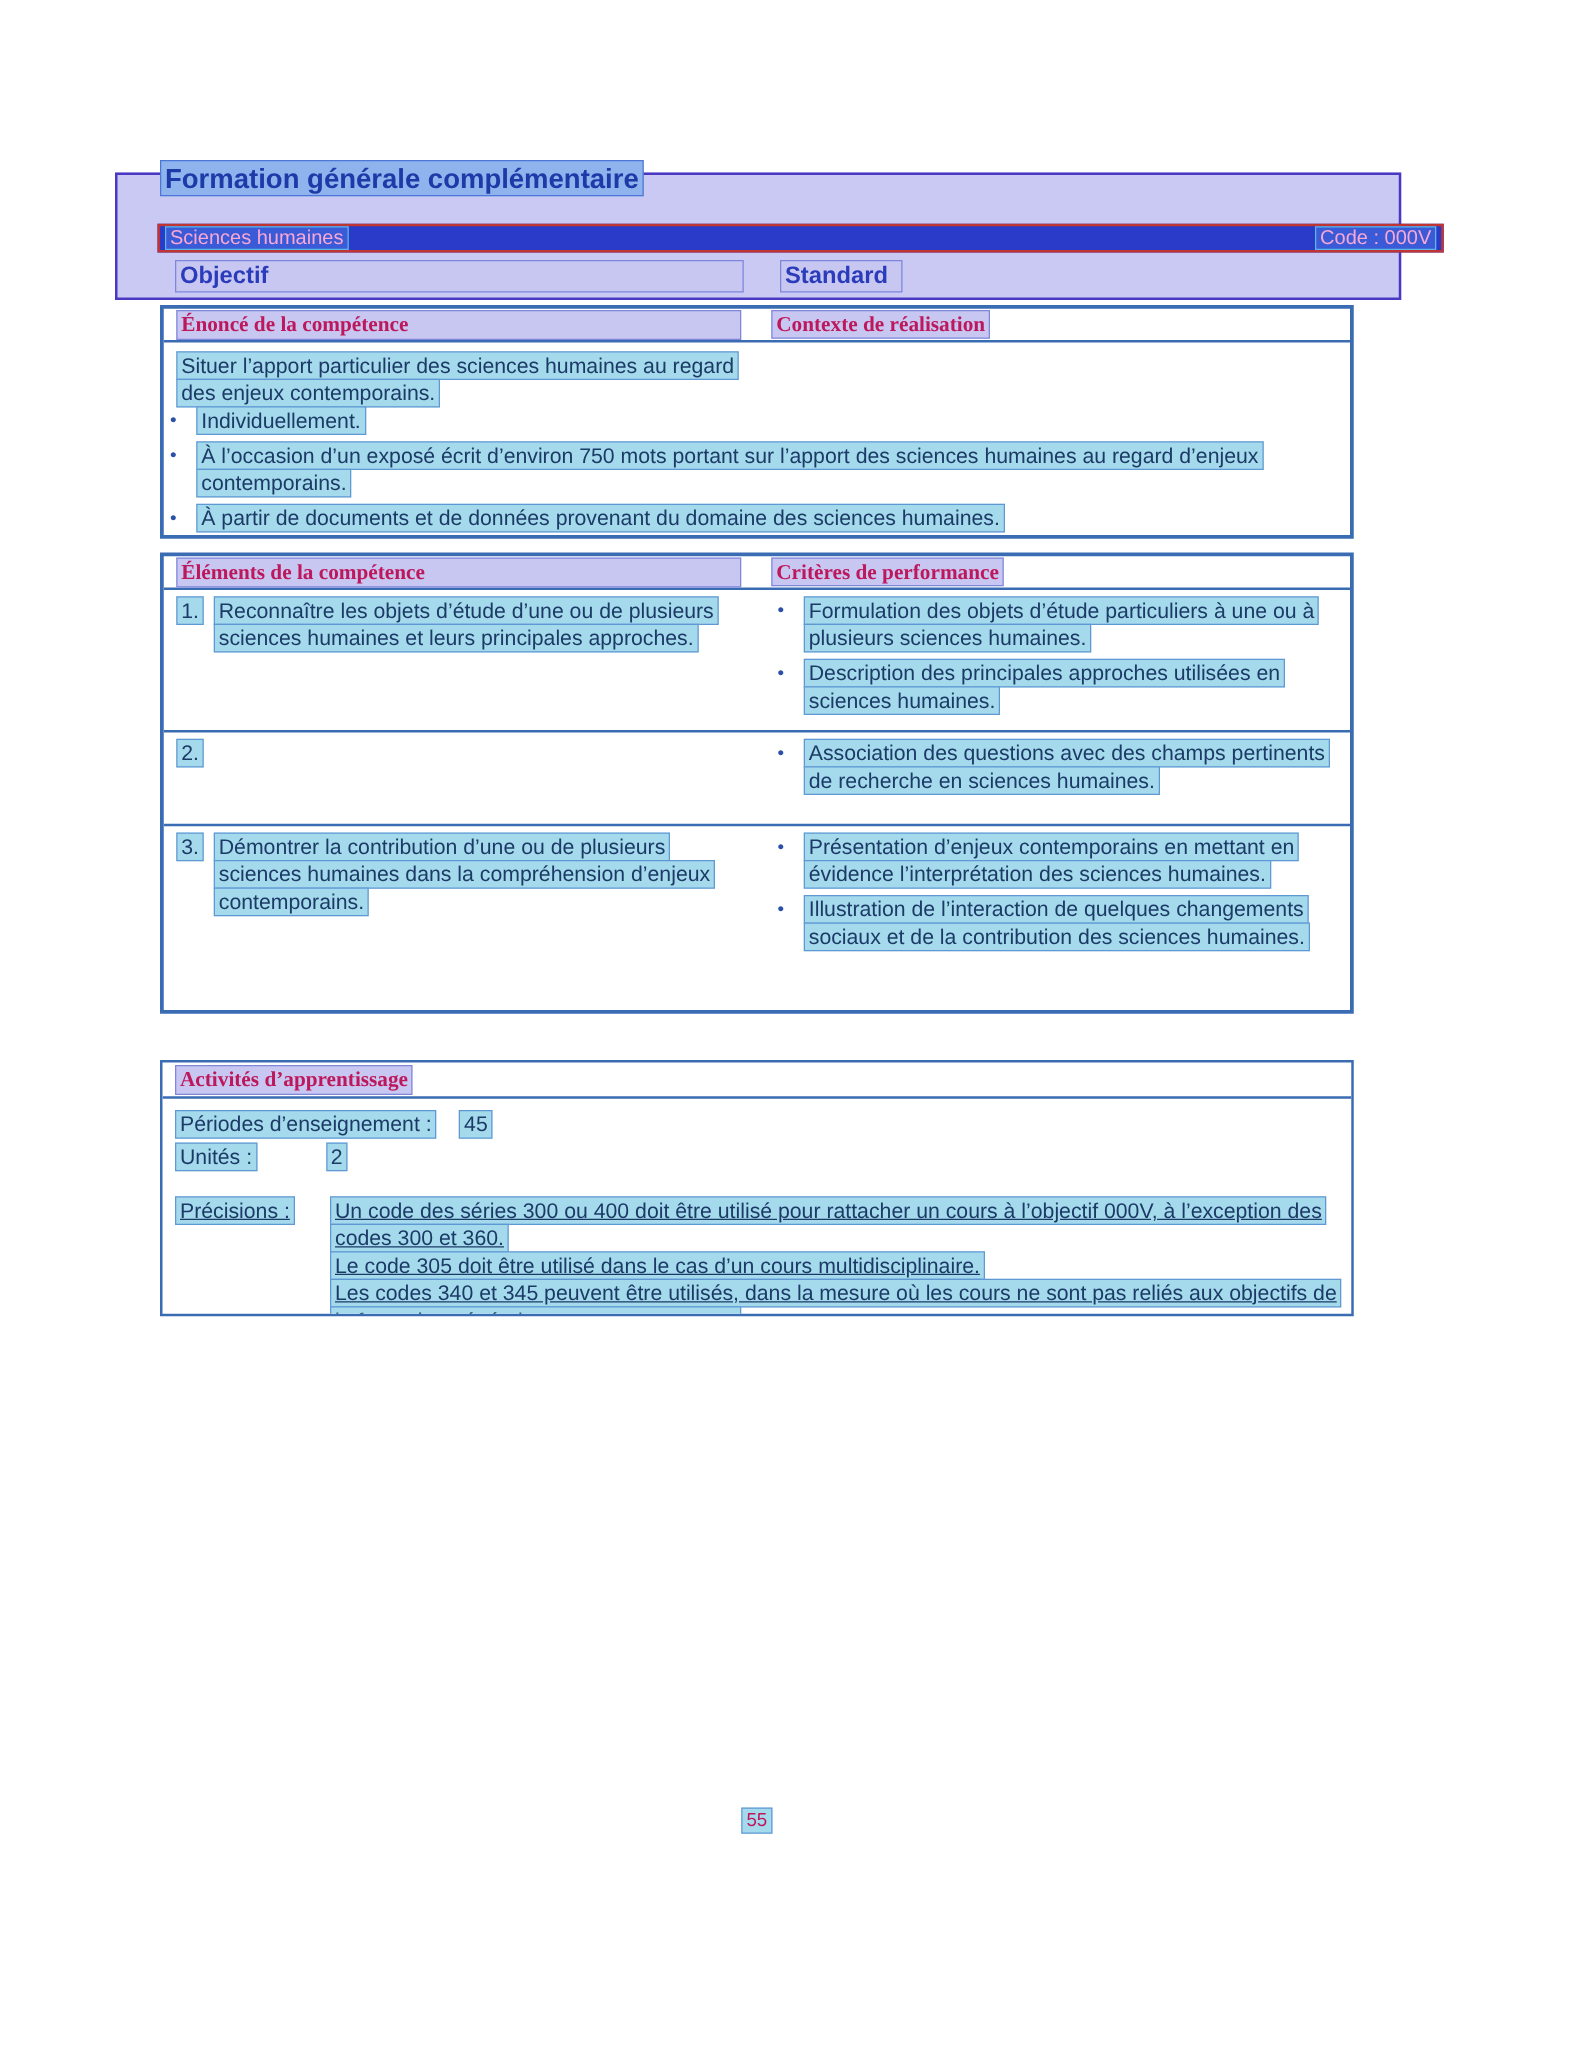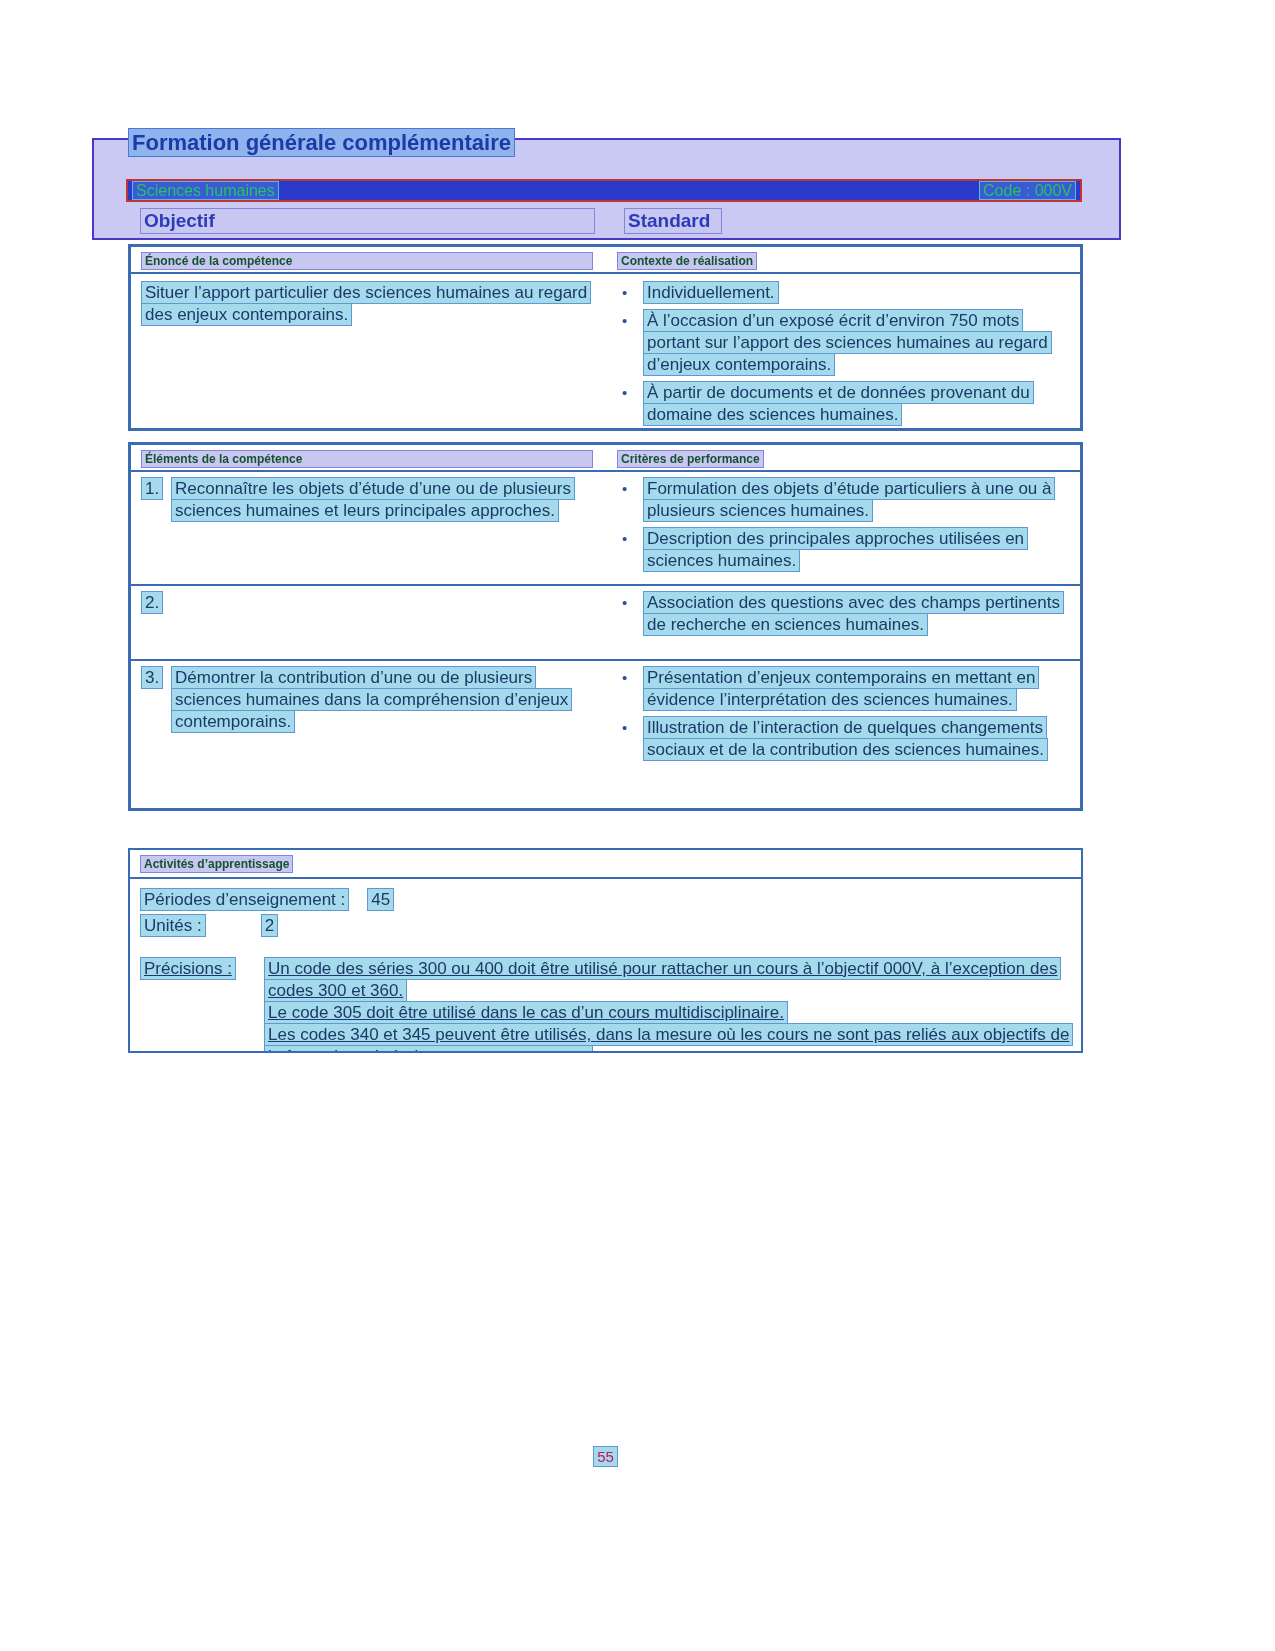--- a/index.html
+++ b/index.html
@@ -36,29 +36,29 @@
   .doc-title {
     position: absolute;
     left: 34px; top: -10px;
     font-size: 22px; font-weight: bold;
     color: #1c3aa8;
     white-space: nowrap;
   }
   .subject-bar {
     position: absolute;
     left: 32px; top: 39px;
-    width: 956px; height: 23px;
+    width: 1029px; height: 23px;
     background: #2b3bc9;
     border: 2px solid #c03434;
     display: flex;
     justify-content: space-between;
     align-items: center;
     padding: 0 4px;
     font-size: 16px;
-    color: #22c55e;
+    color: #f9a8d4;
   }
   .bar-chip {
     background: rgba(90,150,240,0.35);
     border: 1px solid #5ab8e8;
     padding: 0 3px;
     line-height: 17px;
     white-space: nowrap;
   }
   .obj-std-row {
     position: absolute;
@@ -84,27 +84,27 @@
   .tbl-1 { top: 244px; height: 187px; }
   .tbl-2 { top: 442px; height: 369px; }
   .tbl-3 { top: 848px; height: 205px; border-width: 2px; }
 
   .tbl-hrow {
     display: flex;
     height: 27px;
     border-bottom: 2px solid #3a6cb4;
     align-items: center;
   }
-  .th { font-weight: bold; font-size: 12px; color: #14532d; }
+  .th { font-weight: bold; font-size: 17px; color: #be185d; font-family: Liberation Serif, serif; }
   .th-wide { display: inline-block; width: 452px; }
 
   .col-l { width: 486px; padding-left: 10px; flex: none; }
   .col-r { flex: 1; padding-right: 8px; }
 
-  .tbl-brow { display: flex; padding-top: 8px; }
+  .tbl-brow { display: flex; padding-top: 8px; flex-direction: column; }
 
   .body-line { font-size: 17px; line-height: 22px; }
   .stmt { max-width: 458px; display: block; }
 
   .bullet { display: flex; margin-bottom: 6px; line-height: 22px; }
   .bullet .dot { width: 26px; flex: none; padding-left: 5px; color: #2b50a8; font-size: 15px; }
   .bullet .btxt { flex: 1; }
 
   .el-row { display: flex; padding: 6px 0 6px; }
   .el-row + .el-row { border-top: 2px solid #3a6cb4; }

